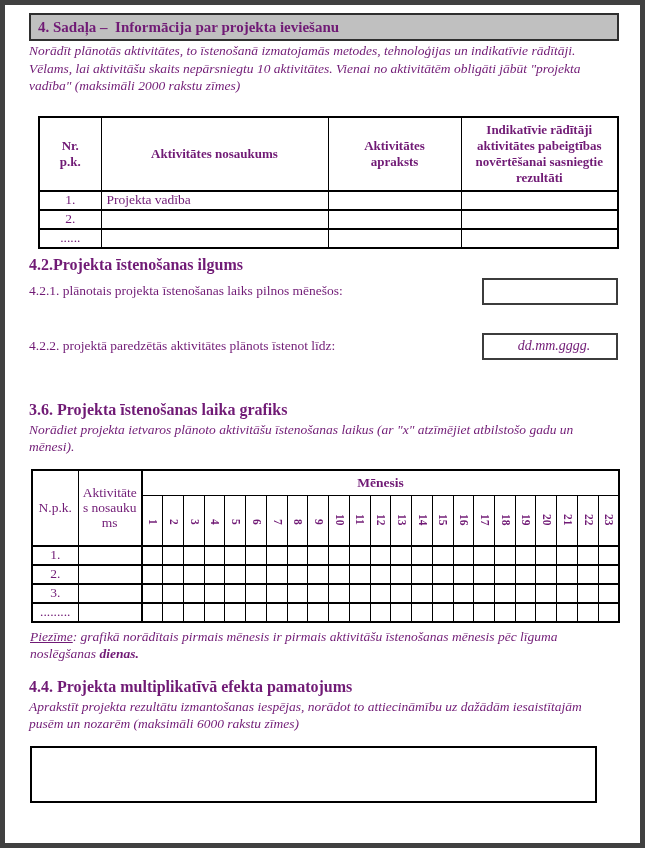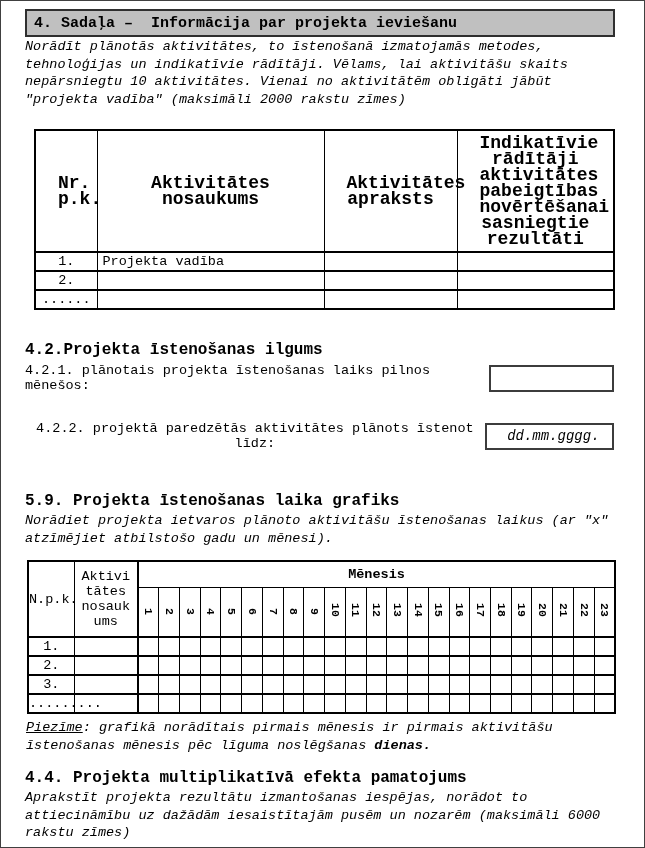--- a/index.html
+++ b/index.html
@@ -1,43 +1,43 @@
 <!DOCTYPE html>
 <html><head>
 <meta charset="utf-8">
 <style>
   html,body { margin:0; padding:0; background:#ffffff; }
   .page {
     width:645px; height:848px; box-sizing:border-box;
-    border:1px solid #404040;
-    background:#ffffff; color:#000000;
-    font-family:Liberation Mono, monospace;
+    border:5px solid #404040;
+    background:#ffffff; color:#701a75;
+    font-family:Liberation Serif, serif;
     padding:8px 0 0 24px; overflow:hidden; position:relative;
   }
 
   
   .section-bar {
     width:590px; height:28px; box-sizing:border-box;
     background:#c0c0c0; border:2px solid #2f2f2f;
     display:flex; align-items:center; padding-left:7px;
     font-weight:bold; font-size:15px; white-space:pre;
   }
 
   .h2 { font-size:16px; font-weight:bold; line-height:20px; margin:0; width:589px; }
   .desc { font-style:italic; font-size:13.5px; line-height:17.5px; width:587px; margin:1px 0 0 0; }
 
   .h41 { margin-top:17px; }
-  .h42 { margin-top:30px; }
+  .h42 { margin-top:6px; }
   .h43 { margin-top:40px; }
   .h44 { margin-top:14px; }
 
   
   table.t41 { border-collapse:collapse; table-layout:fixed; width:579px; margin:21px 0 0 9px; border:2px solid #000; }
   .t41 th, .t41 td { border:1px solid #000; box-sizing:border-box; }
-  .t41 thead th { font-weight:bold; font-size:18px; line-height:16px; text-align:center; vertical-align:middle; padding:4px 22px; height:70px; }
+  .t41 thead th { font-weight:bold; font-size:13px; line-height:16px; text-align:center; vertical-align:middle; padding:4px 14px; height:70px; }
   .t41 th.nrpk { white-space:pre-line; }
   .t41 tbody td { border-top-width:2px; height:19px; font-size:13.5px; padding:0 5px; vertical-align:middle; }
   .t41 td.center { text-align:center; }
 
   
   .row42 { display:flex; width:589px; justify-content:space-between; align-items:center; }
   .row421 { margin-top:3px;gap:27px; }
   .row422 { margin-top:28px;text-align:center; }
   .row42 .lbl { font-size:13.5px; }
   .inputbox { width:136px; height:27px; box-sizing:border-box; border:2px solid #3c3c3c; background:#fff;
@@ -119,21 +119,21 @@
   <div class="row42 row421">
     <span class="lbl">4.2.1. plānotais projekta īstenošanas laiks pilnos mēnešos:</span>
     <div class="inputbox"></div>
   </div>
 
   <div class="row42 row422">
     <span class="lbl">4.2.2. projektā paredzētās aktivitātes plānots īstenot līdz:</span>
     <div class="inputbox date">dd.mm.gggg.</div>
   </div>
 
-  <h2 class="h2 h43">5.9. Projekta īstenošanas laika grafiks</h2>
+  <h2 class="h2 h43">3.6. Projekta īstenošanas laika grafiks</h2>
   <p class="desc">Norādiet projekta ietvaros plānoto aktivitāšu īstenošanas laikus (ar "x" atzīmējiet atbilstošo gadu un mēnesi).</p>
 
   <table class="t43">
     <thead>
       <tr>
         <th class="npkh" rowspan="2">N.p.k.</th>
         <th class="acth" rowspan="2">Aktivitātes nosaukums</th>
         <th class="mgroup" colspan="23">Mēnesis</th>
       </tr>
       <tr>

